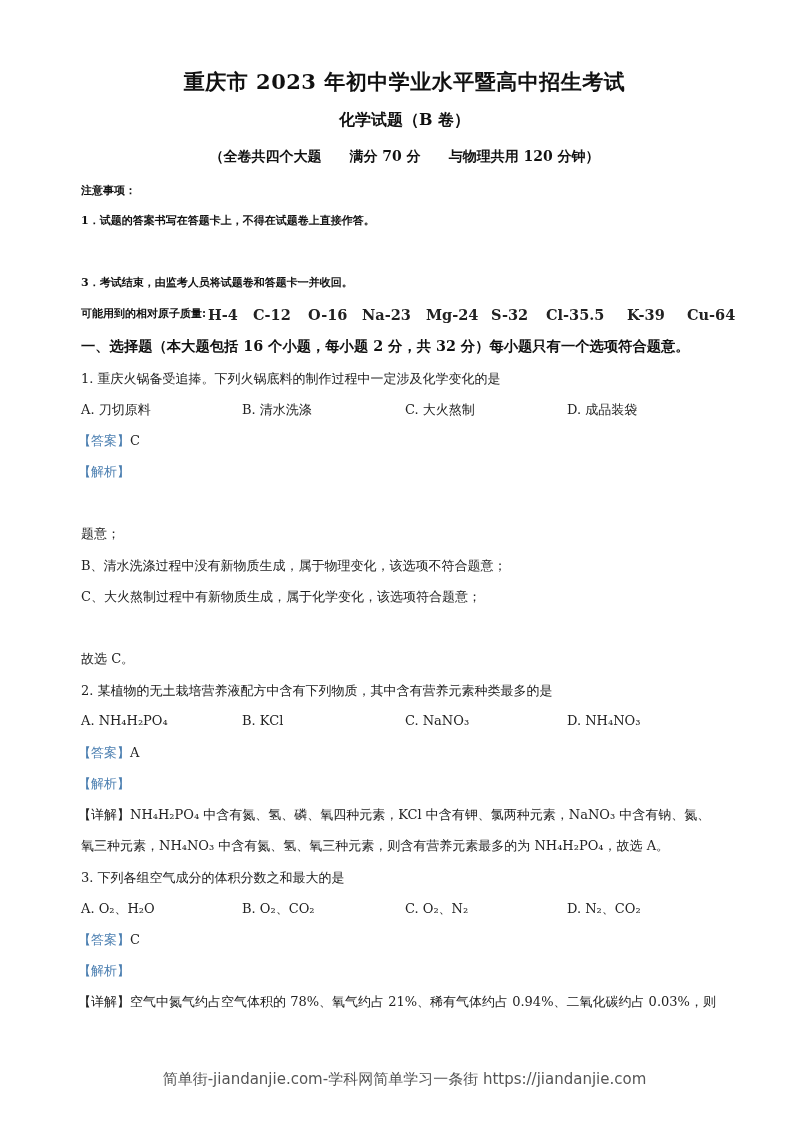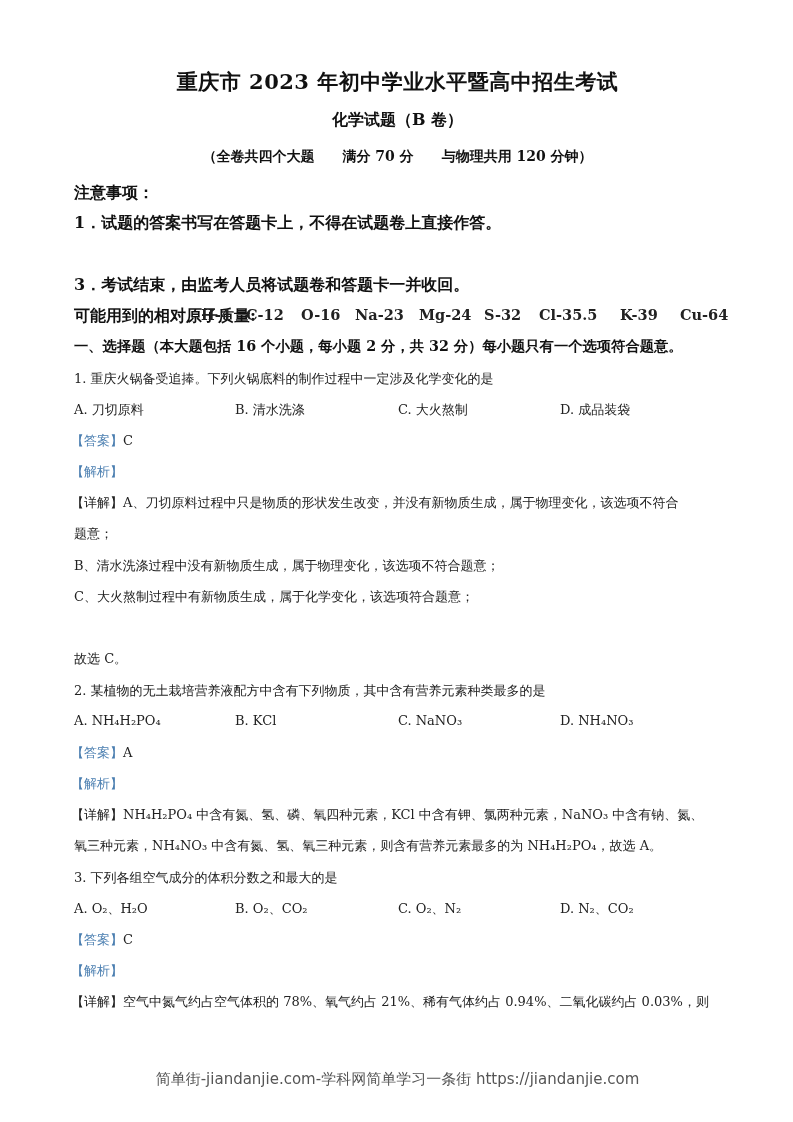--- a/index.html
+++ b/index.html
@@ -1,26 +1,26 @@
 <!DOCTYPE html>
 <html><head>
 <meta charset="utf-8">
 <style>
   html, body { margin: 0; padding: 0; background: #ffffff; }
   body { width: 793px; height: 1122px; position: relative; overflow: hidden;
          font-family: "DejaVu Serif", "Liberation Serif", serif; color: #111; }
-  .page { position: absolute; left: 1px; top: 0; width: 732px; height: 1122px; }
+  .page { position: absolute; left: 8px; top: 0; width: 732px; height: 1122px; }
   .title { position: absolute; left: 0; width: 793px; text-align: center; font-weight: bold; color: #111; }
   .t1 { top: 68px; font-size: 21px; letter-spacing: 0.5px; }
   .t2 { top: 110px; font-size: 16px; }
   .t3 { top: 148px; font-size: 14px; font-weight: bold; }
   .t3 span { display: inline-block; }
   .t3 .gap { width: 28px; }
   .line { position: absolute; left: 73px; white-space: nowrap; font-size: 13.5px; }
-  .bold { font-weight: bold; font-size: 16px; }
+  .bold { font-weight: bold; font-size: 11px; }
   .normal { font-size: 13px; color: #222; }
   .opts { position: absolute; left: 73px; width: 680px; font-size: 13px; color: #222; }
   .opts span { position: absolute; top: 0; white-space: nowrap; }
   .label-blue { color: #4a7eb0; }
   .footer { position: absolute; top: 1070px; left: 0; width: 793px; text-align: center;
             font-family: "DejaVu Sans", "Liberation Sans", sans-serif; font-size: 15px; color: #555; }
   .mass span { margin-right: 0; }
 </style>
 </head>
 <body>
@@ -58,23 +58,20 @@
   <div class="opts" style="top:401px;">
     <span style="left:0px;">A. 刀切原料</span>
     <span style="left:161px;">B. 清水洗涤</span>
     <span style="left:324px;">C. 大火熬制</span>
     <span style="left:486px;">D. 成品装袋</span>
   </div>
   <div class="line normal" style="top:432px; left:70px;">
     <span class="label-blue">【答案】</span><span>C</span>
   </div>
   <div class="line normal label-blue" style="top:463px; left:70px;">【解析】</div>
-  <div class="line normal" style="top:494px; left:70px;">
-    <span>【详解】</span><span>A、刀切原料过程中只是物质的形状发生改变，并没有新物质生成，属于物理变化，该选项不符合</span>
-  </div>
   <div class="line normal" style="top:525px;">题意；</div>
   <div class="line normal" style="top:557px;">B、清水洗涤过程中没有新物质生成，属于物理变化，该选项不符合题意；</div>
   <div class="line normal" style="top:588px;">C、大火熬制过程中有新物质生成，属于化学变化，该选项符合题意；</div>
   <div class="line normal" style="top:650px;">故选 C。</div>
 
   <div class="line normal" style="top:682px;">2. 某植物的无土栽培营养液配方中含有下列物质，其中含有营养元素种类最多的是</div>
   <div class="opts" style="top:713px;">
     <span style="left:0px;">A. NH₄H₂PO₄</span>
     <span style="left:161px;">B. KCl</span>
     <span style="left:324px;">C. NaNO₃</span>

